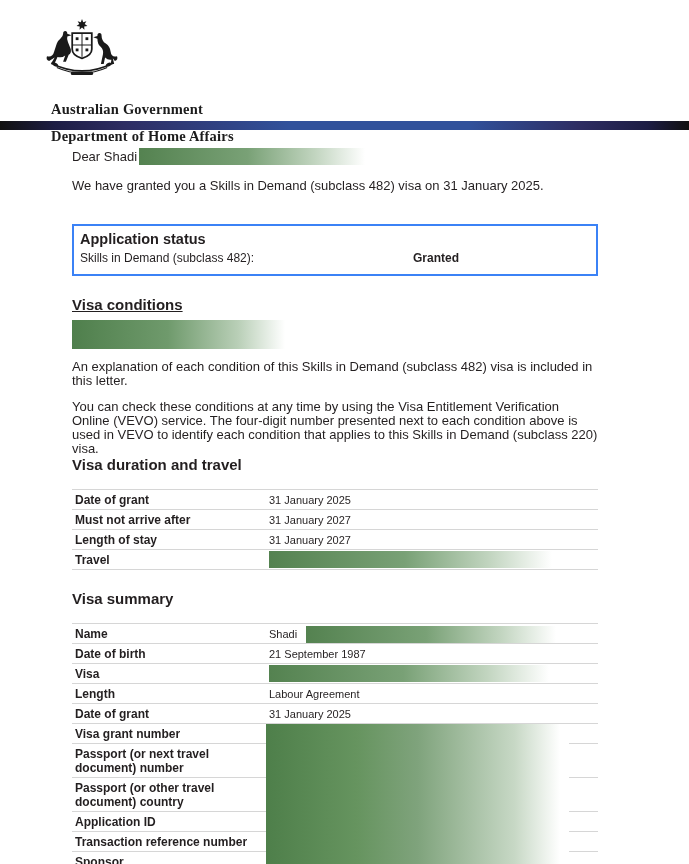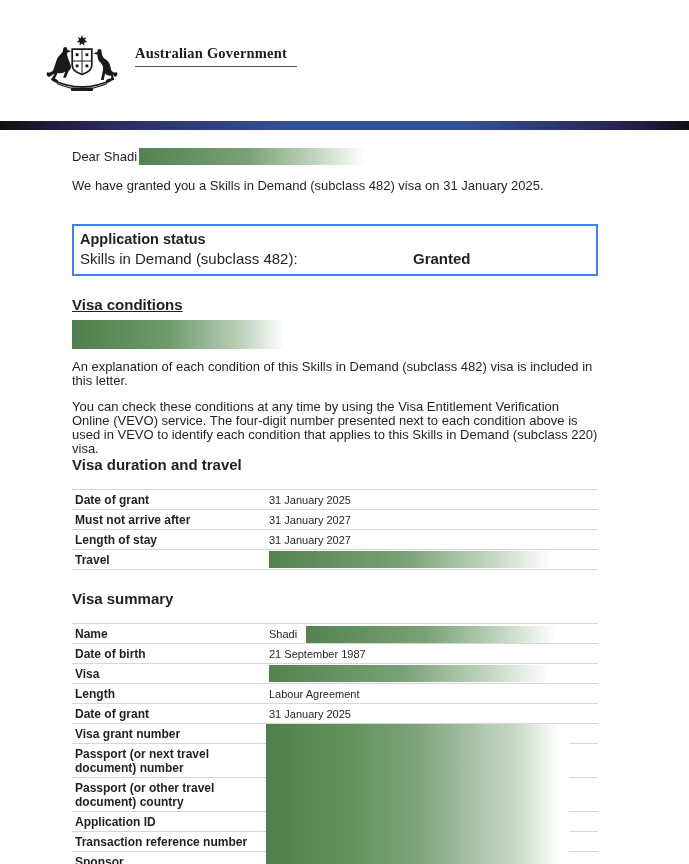--- a/index.html
+++ b/index.html
@@ -8,21 +8,21 @@
     position: relative;
     width: 689px;
     height: 864px;
     background: #ffffff;
     font-family: "Liberation Sans", sans-serif;
     color: #231f20;
     overflow: hidden;
   }
 
   
-  .gov-header { position: absolute; top: 32px; left: 40px; display: flex; align-items: flex-start; }
+  .gov-header { position: absolute; top: 16px; left: 40px; display: flex; align-items: flex-start; flex-direction: column; }
   .crest { width: 84px; height: 72px; }
   .agency { margin-left: 11px; padding-top: 13px; }
   .agency-line { font-family: "Liberation Serif", serif; font-weight: bold; font-size: 14.5px; color: #1c1c1c; letter-spacing: 0.2px; }
   .agency-rule { width: 162px; height: 1px; background: #555; margin: 4px 0 5px; }
 
   
   .top-bar {
     position: absolute; top: 121px; left: 0; width: 689px; height: 9px;
     background: linear-gradient(90deg, #101010 0%, #1d1d44 8%, #2e2d63 18%, #31519b 42%,
                 #31519b 68%, #2e2d63 84%, #1d1d44 94%, #101010 100%);
@@ -34,21 +34,21 @@
   .salutation-row { height: 17px; margin-bottom: 14px; display: flex; align-items: center; }
   .salutation-row .sal-text { line-height: 17px; white-space: pre; }
 
   .redact { background: linear-gradient(90deg, #548250 0%, #79a176 48%, #c2d5c0 78%, #ffffff 100%); }
   .redact-salutation { width: 226px; height: 17px; margin-left: 2px; }
 
   .intro { margin-bottom: 17px; }
 
   .status-box { border: 2px solid #3b82f6; padding: 3px 6px 6px; margin-bottom: 20px; margin-top: 31px; }
   .status-title { font-weight: bold; font-size: 14.5px; line-height: 20px; }
-  .status-row { display: flex; font-size: 15px; line-height: 19px; }
+  .status-row { display: flex; font-size: 12px; line-height: 19px; }
   .status-item { width: 333px; }
   .status-value { font-weight: bold; }
 
   h2.section { font-size: 15px; line-height: 17px; font-weight: bold; margin: 0 0 7px; }
   .h2-conditions { margin-bottom: 7px; text-decoration: underline; }
   .redact-conditions { width: 213px; height: 29px; margin-bottom: 11px;
     background: linear-gradient(90deg, #4f7f4c 0%, #6f9a6c 45%, #b9cfb7 78%, #ffffff 100%); }
 
   .para { margin-bottom: 12px; }
   .para:last-of-type { margin-bottom: 0; }
@@ -98,20 +98,21 @@
         <path d="M16 66 q44 22 88 0" stroke="#1a1a1a" stroke-width="2.5" fill="none"></path>
         <path d="M24 72 q36 16 72 0" stroke="#1a1a1a" stroke-width="1.6" fill="none"></path>
         <ellipse cx="22" cy="68" rx="4" ry="2.4" transform="rotate(24 22 68)"></ellipse>
         <ellipse cx="98" cy="68" rx="4" ry="2.4" transform="rotate(-24 98 68)"></ellipse>
         <rect x="44" y="78" width="32" height="5" rx="2.4"></rect>
       </g>
     </svg>
     <div class="agency">
       <div class="agency-line">Australian Government</div>
       <div class="agency-rule"></div>
+      <div class="agency-line">Department of Home Affairs</div>
     </div>
   </div>
 
   <div class="top-bar"></div>
 
   <div class="content">
 
     <div class="salutation-row">
       <span class="sal-text">Dear Shadi</span>
       <span class="redact redact-salutation"></span>

